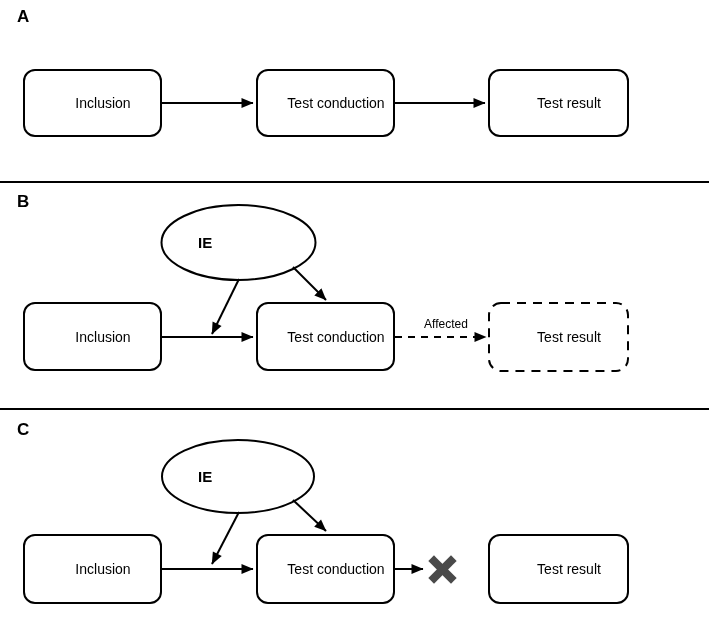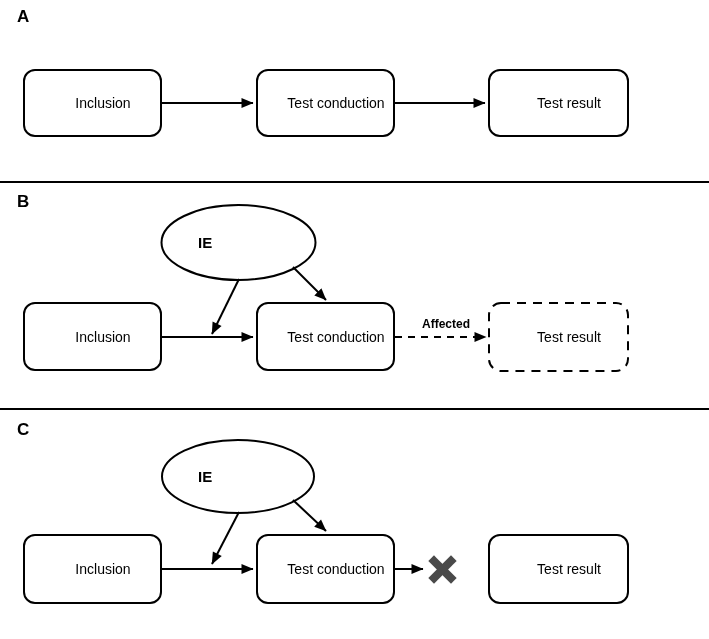--- a/index.html
+++ b/index.html
@@ -47,21 +47,21 @@
     width: 80px;
     font-size: 15px;
     font-weight: bold;
     color: #000000;
   }
   .edge-label {
     position: absolute;
     width: 84px;
     text-align: center;
     font-size: 12px;
-    font-weight: bold;
+    font-weight: normal;
     color: #000000;
     background: #ffffff;
   }
 </style>
 </head>
 <body>
 
 <div class="stage">
 
   <svg class="overlay" viewBox="0 0 709 639">

